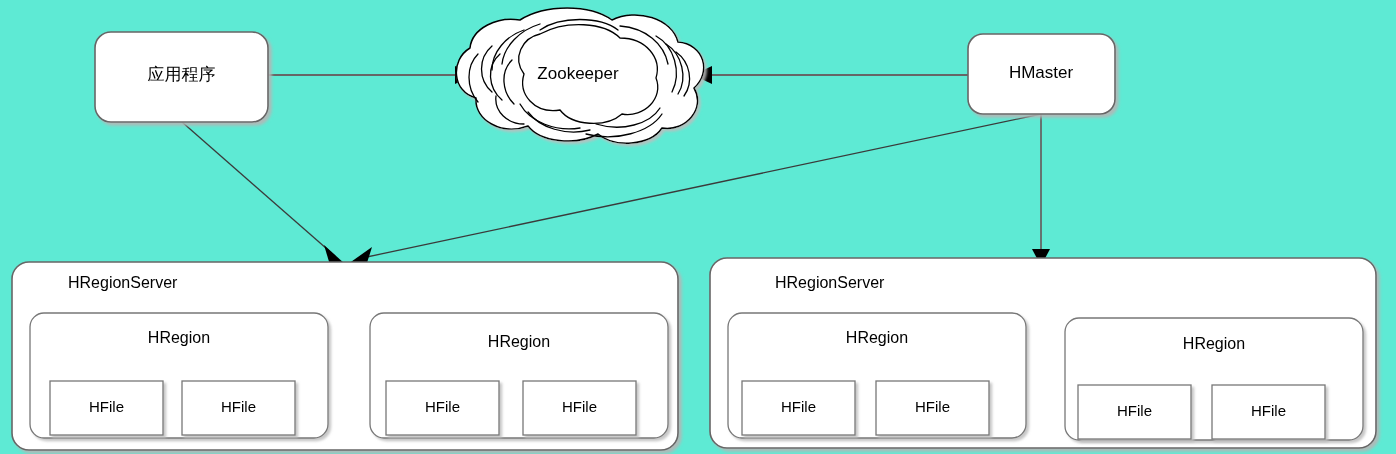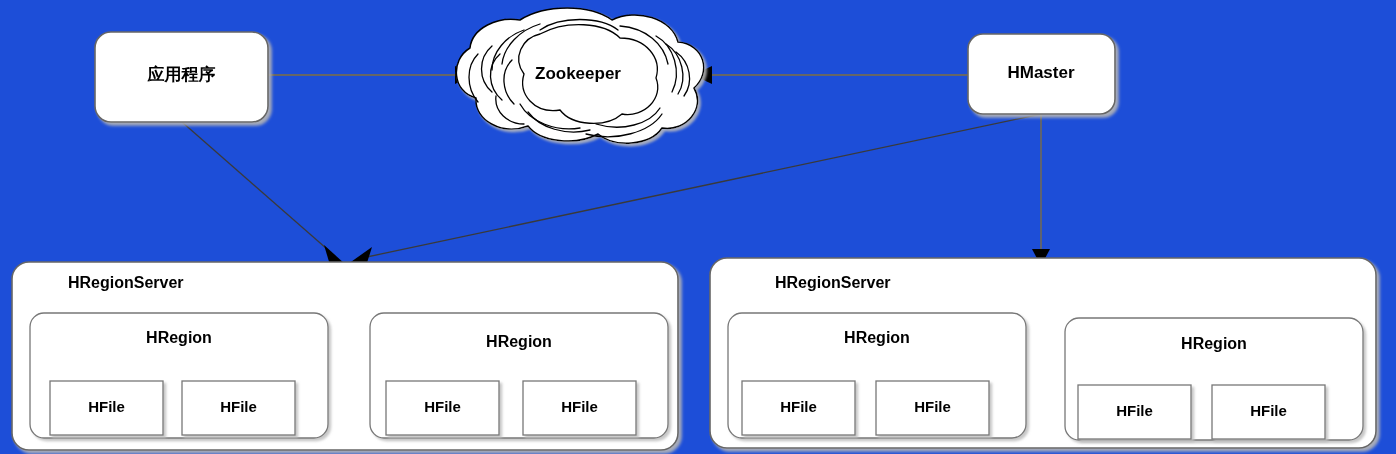--- a/index.html
+++ b/index.html
@@ -4,24 +4,23 @@
 <style>
   html, body {
     margin: 0;
     padding: 0;
     background: #ffffff;
   }
   #diagram-root {
     position: relative;
     width: 1396px;
     height: 454px;
-    background: #1d4ed8;
+    background: #5eead4;
     font-family: "Liberation Sans", sans-serif;
     overflow: hidden;
-    font-weight: bold;
   }
   svg#diagram-svg {
     display: block;
     width: 1396px;
     height: 454px;
   }
   .node-label {
     font-family: "Liberation Sans", sans-serif;
     fill: #000000;
     dominant-baseline: middle;

